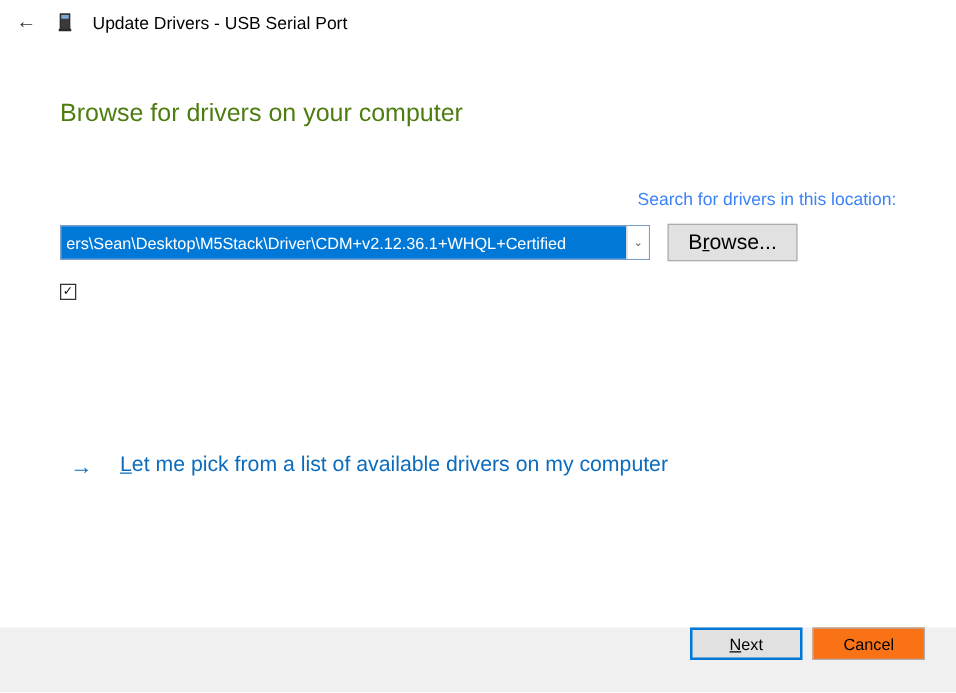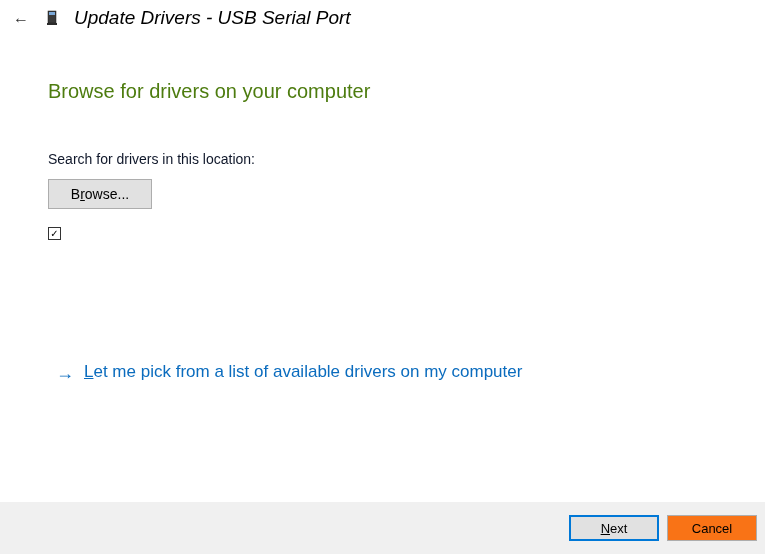--- a/index.html
+++ b/index.html
@@ -34,37 +34,37 @@
       display: inline-block;
       width: 16px;
       height: 16px;
       position: relative;
     }
     .title-icon svg {
       width: 16px;
       height: 16px;
     }
     .title-text {
-      font-size: 19px;
+      font-size: 14px;
       color: #000;
-      font-style: italic;
     }
     .content {
       padding: 44px 48px 0 48px;
     }
     .heading {
       color: #4d7c0f;
       font-size: 20px;
       font-weight: 400;
       margin-bottom: 48px;
     }
     .search-label {
       font-size: 14px;
-      color: #0f172a;
+      color: #3b82f6;
       margin-bottom: 12px;
+      text-align: right;
     }
     .path-row {
       display: flex;
       align-items: center;
       gap: 14px;
       margin-bottom: 18px;
     }
     .combo {
       display: flex;
       border: 1px solid #7a9ec5;
@@ -95,21 +95,21 @@
       color: #555;
       font-size: 9px;
       cursor: pointer;
     }
     .browse-btn {
       height: 30px;
       width: 104px;
       background: #e1e1e1;
       border: 1px solid #adadad;
       font-family: inherit;
-      font-size: 14px;
+      font-size: 17px;
       cursor: pointer;
     }
     .browse-btn .ul {
       text-decoration: underline;
     }
     .checkbox-row {
       display: flex;
       align-items: center;
       gap: 6px;
       font-size: 14px;
@@ -133,20 +133,21 @@
     }
     .option-arrow {
       color: #0b6cbe;
       font-size: 18px;
       line-height: 22px;
       width: 16px;
       text-align: center;
     }
     .option-text {
       flex: 1;
+      margin-left: 12px;
     }
     .option-title {
       color: #0b6cbe;
       font-size: 17px;
       font-weight: 400;
       margin-bottom: 4px;
     }
     .option-title .ul {
       text-decoration: underline;
     }
@@ -158,22 +159,22 @@
     }
     .footer {
       position: absolute;
       bottom: 0;
       left: 0;
       right: 0;
       height: 52px;
       background: #f0f0f0;
       display: flex;
       justify-content: flex-end;
-      align-items: center;
-      padding-right: 8px;
+      align-items: flex-start;
+      padding-right: 25px;
       gap: 8px;
     }
     .btn {
       height: 26px;
       width: 90px;
       background: #f97316;
       border: 1px solid #adadad;
       font-family: inherit;
       font-size: 13px;
       cursor: pointer;
@@ -200,20 +201,24 @@
   </span>
   <span class="title-text">Update Drivers - USB Serial Port</span>
 </div>
 
 <div class="content">
   <h1 class="heading">Browse for drivers on your computer</h1>
 
   <div class="search-label">Search for drivers in this location:</div>
 
   <div class="path-row">
+    <div class="combo">
+      <input class="combo-input" type="text" value="ers\Sean\Desktop\M5Stack\Driver\CDM+v2.12.36.1+WHQL+Certified" style="">
+      <div class="combo-dd">⌄</div>
+    </div>
     <button class="browse-btn"><span>B</span><span class="ul">r</span><span>owse...</span></button>
   </div>
 
   <div class="checkbox-row">
     <span class="checkbox">✓</span>
   </div>
 
   <div class="option-block">
     <div class="option-arrow">→</div>
     <div class="option-text">

